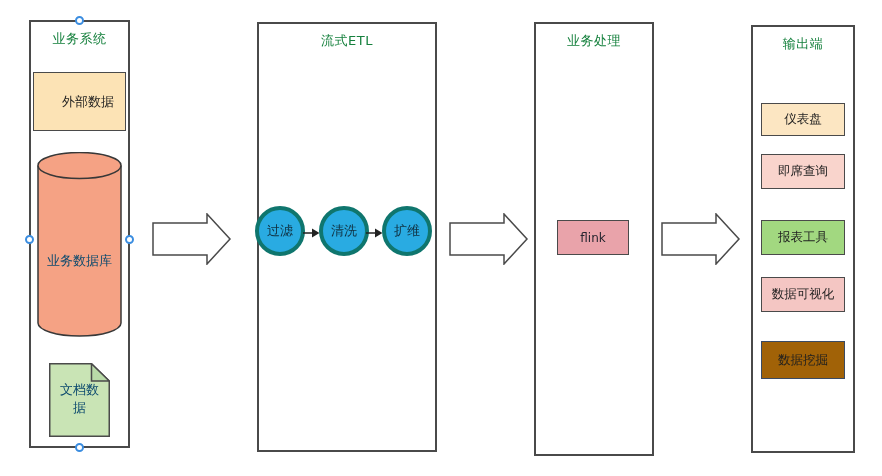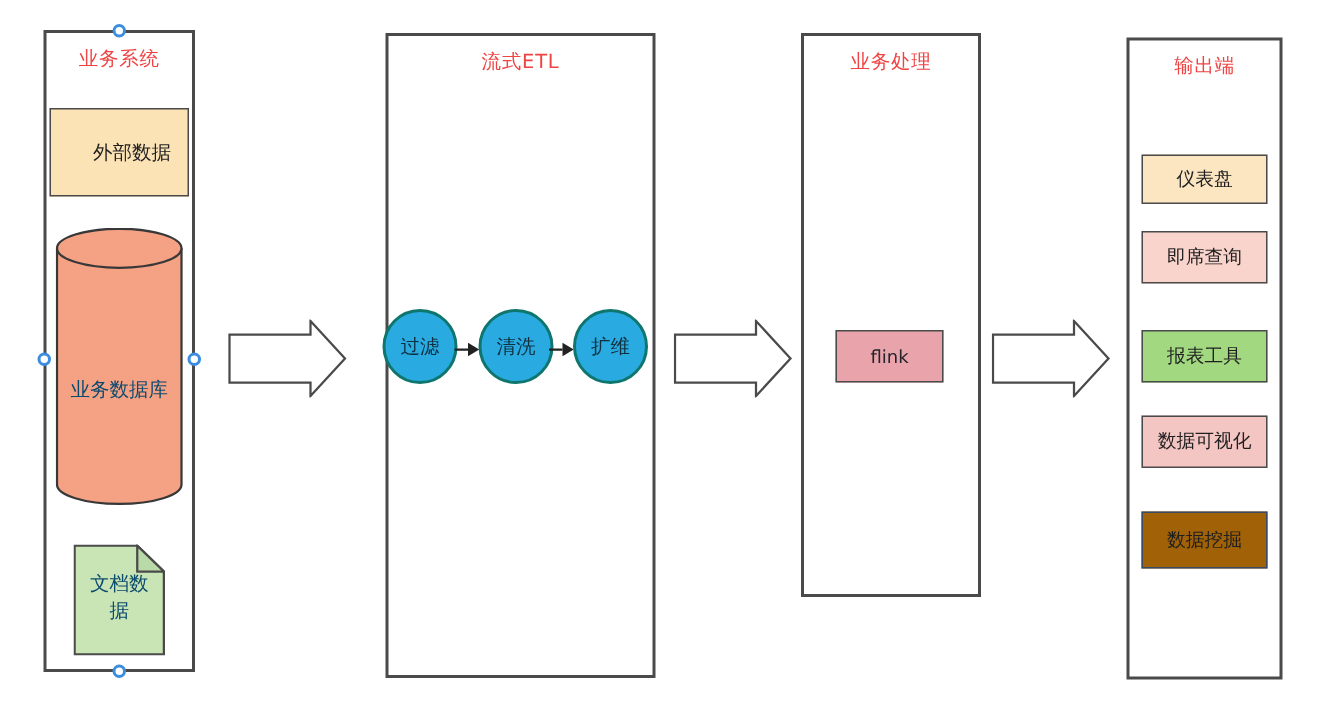--- a/index.html
+++ b/index.html
@@ -5,29 +5,29 @@
   html,body{margin:0;padding:0;background:#ffffff;}
   .stage{
     position:relative;width:882px;height:476px;background:#ffffff;overflow:hidden;
     font-family:"DejaVu Sans","Liberation Sans",sans-serif;color:#1f1f1f;
   }
   .abs{position:absolute;box-sizing:border-box;}
   .col{
     border:2px solid #4a4a4a;background:#ffffff;
   }
   .col-title{
-    width:100%;text-align:center;padding-top:8px;font-size:13px;color:#ef4444;
+    width:100%;text-align:center;padding-top:8px;font-size:13px;color:#15803d;
     letter-spacing:0.5px;
   }
   .shape-box{
     border:1.5px solid #4a4a4a;display:flex;align-items:center;justify-content:center;
     font-size:13px;text-align:center;
   }
   .etl-circle{
-    width:50px;height:50px;border-radius:50%;border:2px solid #0f766e;
+    width:50px;height:50px;border-radius:50%;border:4px solid #0f766e;
     display:flex;align-items:center;justify-content:center;font-size:13px;color:#103040;
   }
   .handle{
     width:9px;height:9px;border-radius:50%;background:#ffffff;border:2px solid #3B8DE0;
   }
   .cyl-label,.doc-label{
     text-align:center;font-size:13px;color:#0c4a6e;line-height:1.35;
   }
   .out-item{
     left:761px;width:84px;border:1.5px solid #4a4a4a;display:flex;align-items:center;
@@ -94,21 +94,21 @@
     <polygon points="9,1.5 16.5,6 9,10.5" fill="#222222"></polygon>
   </svg>
   <div class="abs etl-circle" style="left: 382px; top: 206px; background-color: rgb(41, 171, 226);">
     <span>扩维</span>
   </div>
 
   <svg class="abs" style="left:449px;top:213px" width="80" height="52" viewBox="0 0 80 52">
     <polygon points="1,10 55,10 55,1 78,26 55,51 55,42 1,42" fill="#ffffff" stroke="#4a4a4a" stroke-width="1.5"></polygon>
   </svg>
 
-  <div class="abs col" style="left:534px;top:22px;width:120px;height:376px">
+  <div class="abs col" style="left:534px;top:22px;width:120px;height:434px">
     <div class="col-title">业务处理</div>
   </div>
   <div class="abs shape-box flink-box" style="left: 557px; top: 220px; width: 72px; height: 35px; background-color: rgb(233, 163, 170);">
     <span>flink</span>
   </div>
 
   <svg class="abs" style="left:661px;top:213px" width="80" height="52" viewBox="0 0 80 52">
     <polygon points="1,10 55,10 55,1 78,26 55,51 55,42 1,42" fill="#ffffff" stroke="#4a4a4a" stroke-width="1.5"></polygon>
   </svg>
 

